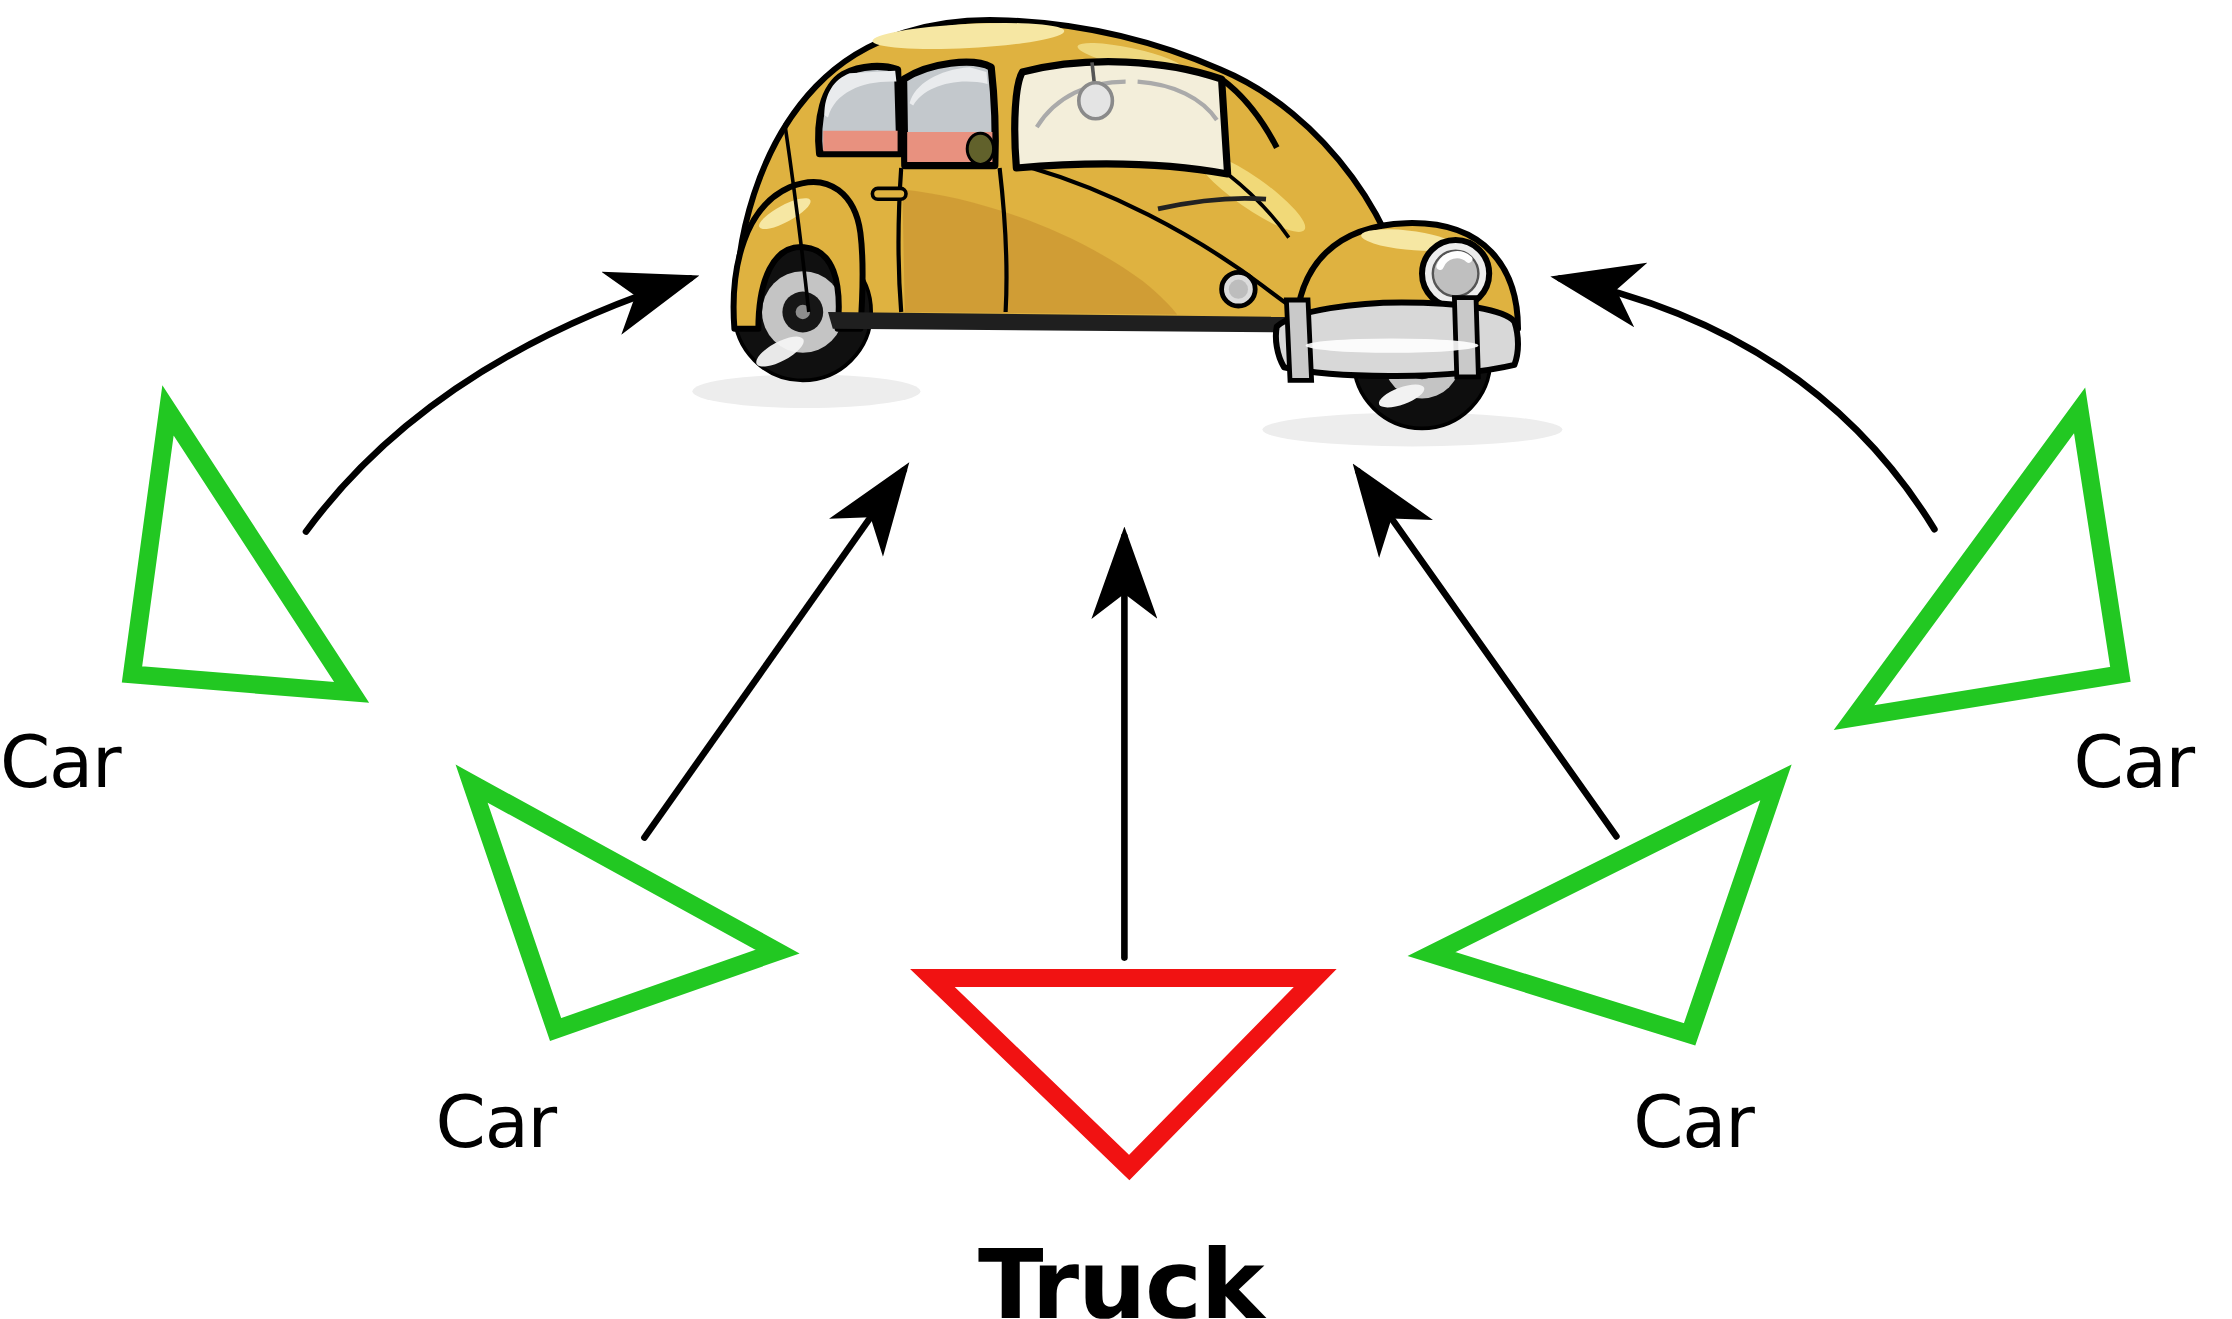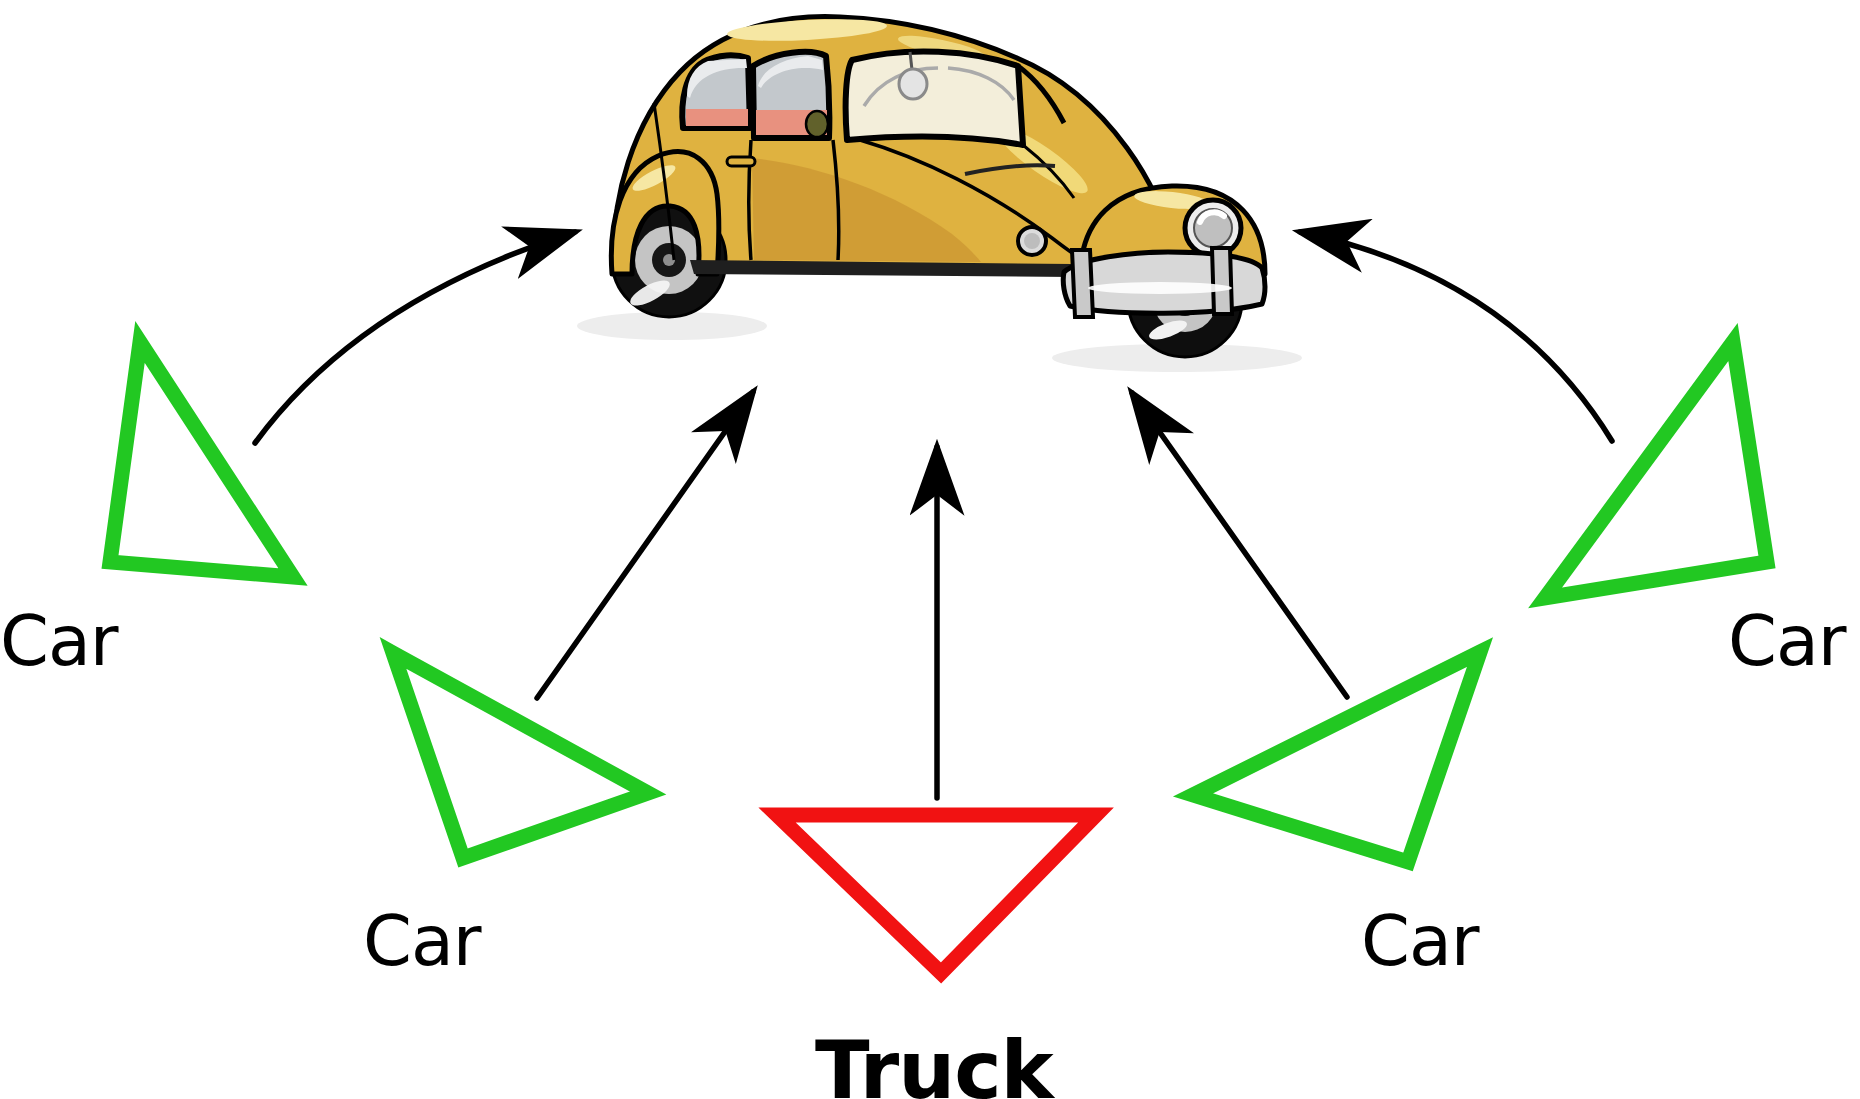--- a/index.html
+++ b/index.html
@@ -7,21 +7,21 @@
     width:1860px;height:1099px;
     background:#ffffff;
     overflow:hidden;
     position:relative;
     font-family:"DejaVu Sans", sans-serif;
   }
   .stage{position:absolute;left:0;top:0;width:1860px;height:1099px;}
   svg.diagram{position:absolute;left:0;top:0;}
   .node-label{
     position:absolute;
-    font-size:70px;
+    font-size:60px;
     color:#000;
     line-height:1.0;
     white-space:nowrap;
     letter-spacing:-1px;
   }
   .node-label.bold{font-weight:bold;font-size:80px;}
 </style>
 </head>
 <body>
 

